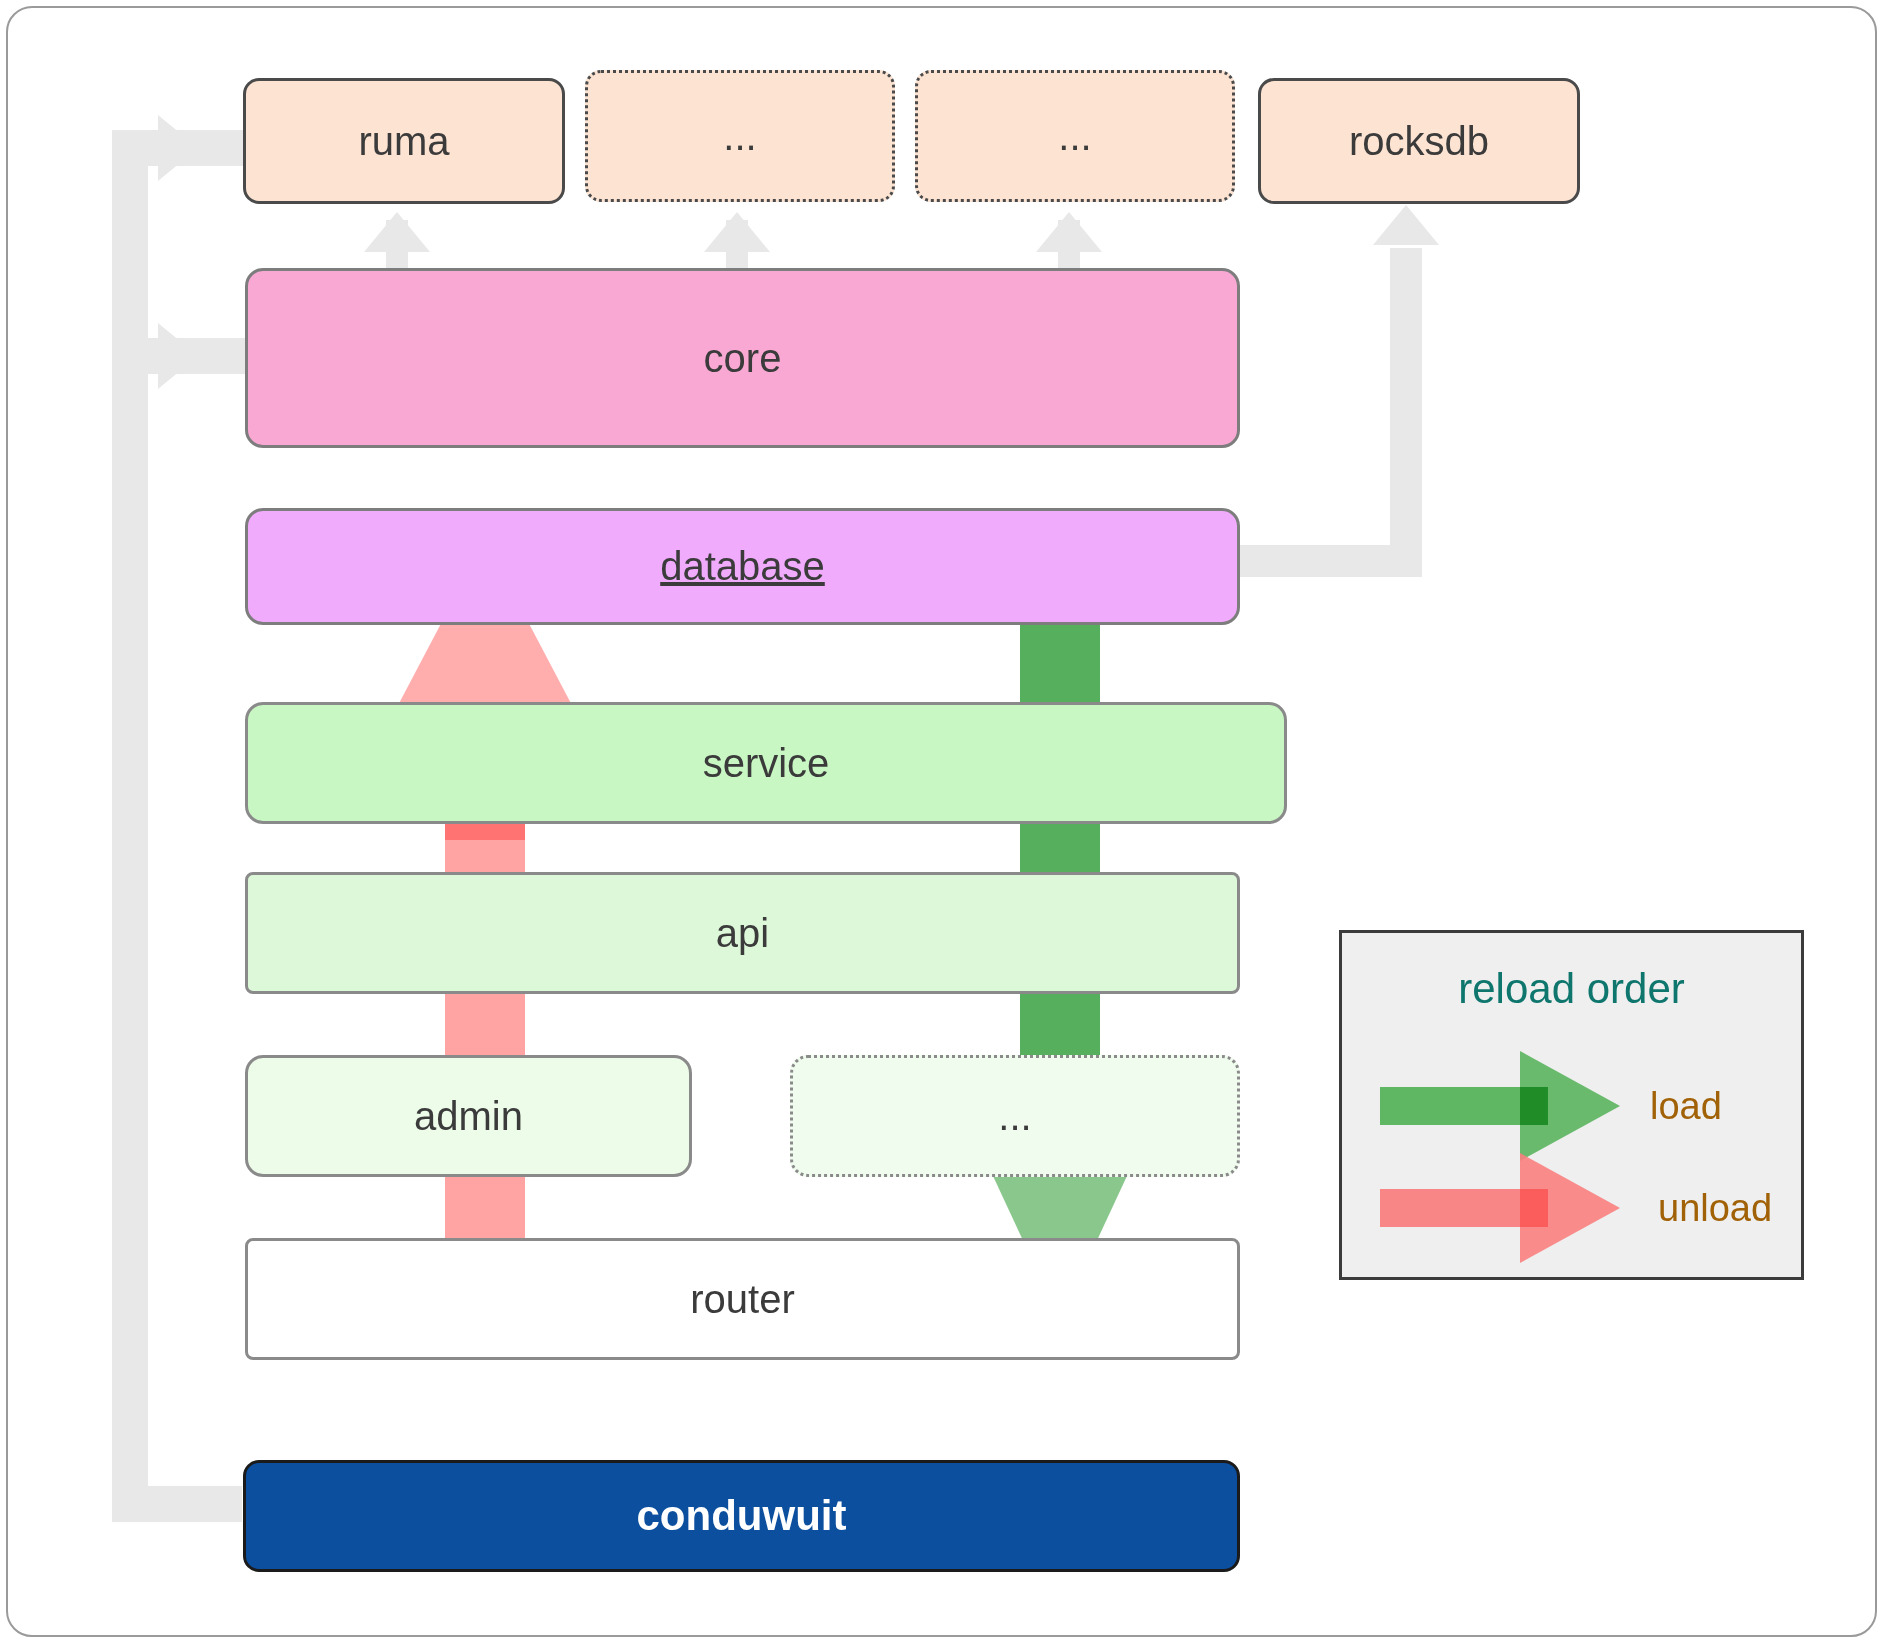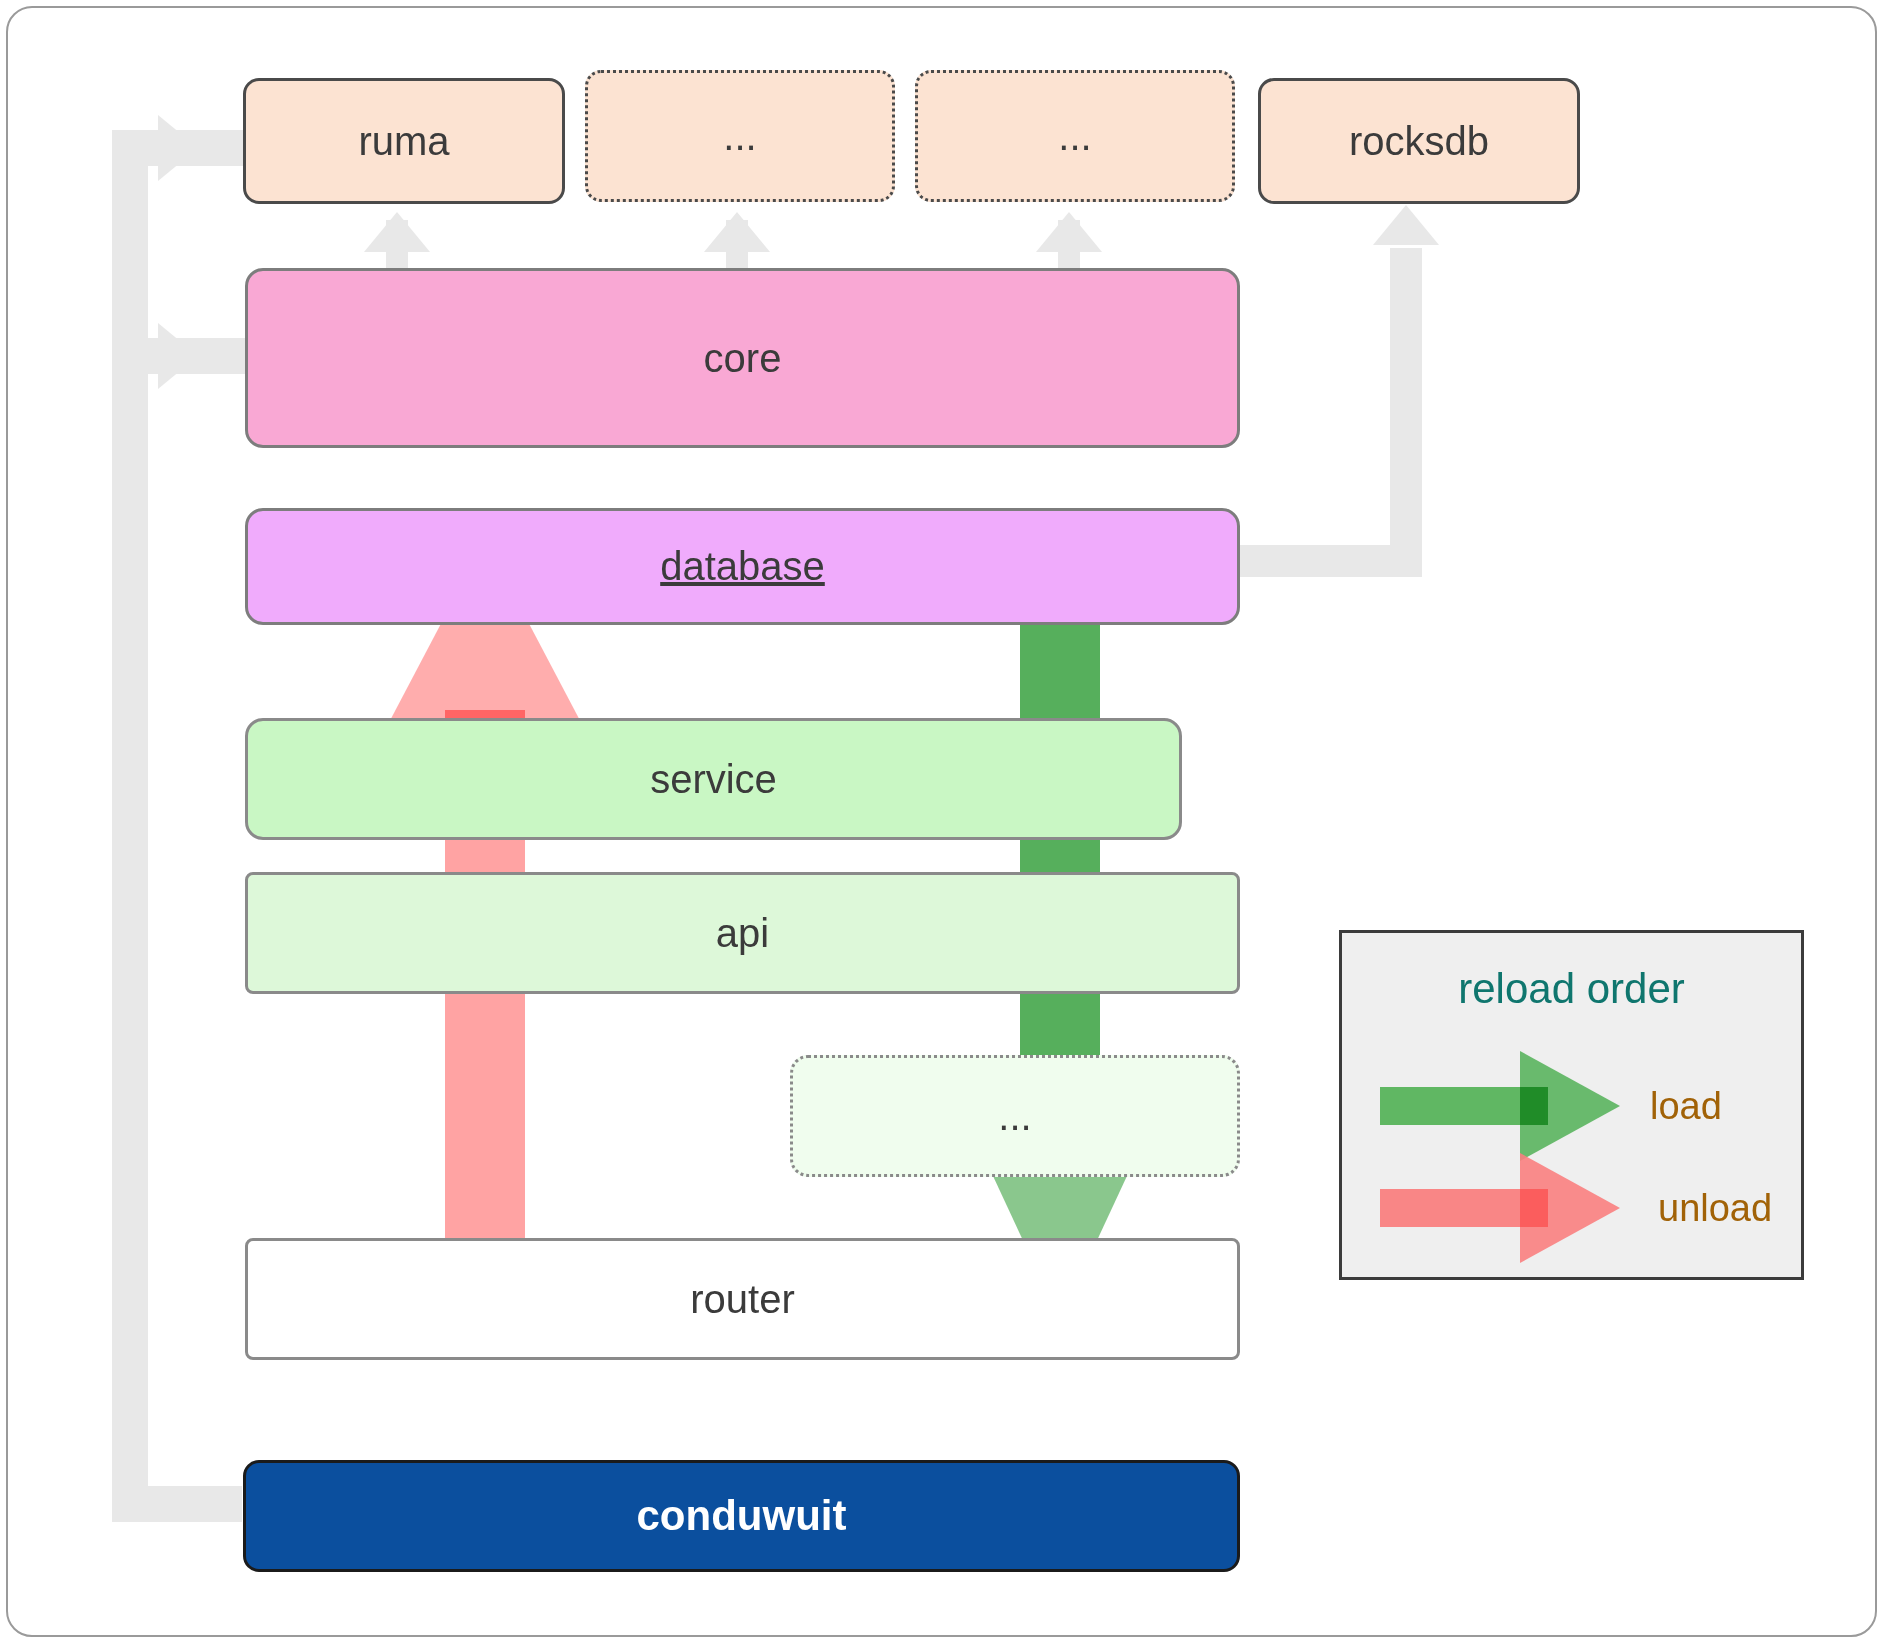--- a/index.html
+++ b/index.html
@@ -191,24 +191,25 @@
   <div class="node dep dashed" style="left:585px; top:70px; width:310px; height:132px;">...</div>
 
   <div class="node dep dashed" style="left:915px; top:70px; width:320px; height:132px;">...</div>
 
   <div class="node dep" style="left:1258px; top:78px; width:322px; height:126px;">rocksdb</div>
 
   <div class="node core-box" style="left:245px; top:268px; width:995px; height:180px;">core</div>
 
   <div class="node db-box" style="left:245px; top:508px; width:995px; height:117px;">database</div>
 
-  <div class="node service-box" style="left:245px; top:718px; width:937px; height:122px;">service</div>
+  <div class="node service-box" style="left:245px; top:702px; width:1042px; height:122px;">service</div>
 
   <div class="node api-box" style="left:245px; top:872px; width:995px; height:122px;">api</div>
 
+  <div class="node admin-box" style="left:245px; top:1055px; width:447px; height:122px;">admin</div>
 
   <div class="node dots-box" style="left:790px; top:1055px; width:450px; height:122px;">...</div>
 
   <div class="node router-box" style="left:245px; top:1238px; width:995px; height:122px;">router</div>
 
   <div class="node conduwuit-box" style="left:243px; top:1460px; width:997px; height:112px; font-size:42px;">conduwuit</div>
 
   <div id="legend" style="left:1339px; top:930px; width:465px; height:350px;">
     <div id="legend-title">reload order</div>
 

